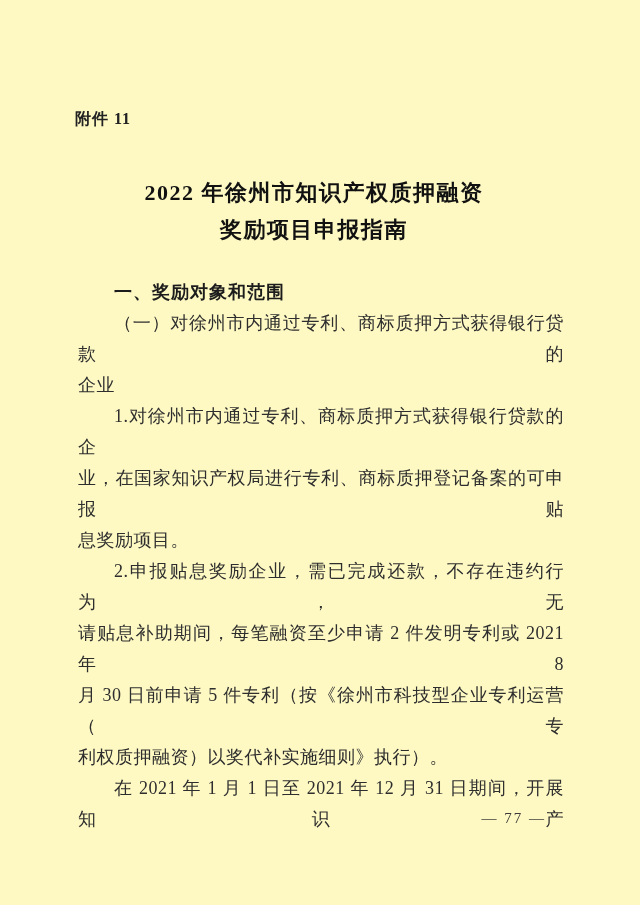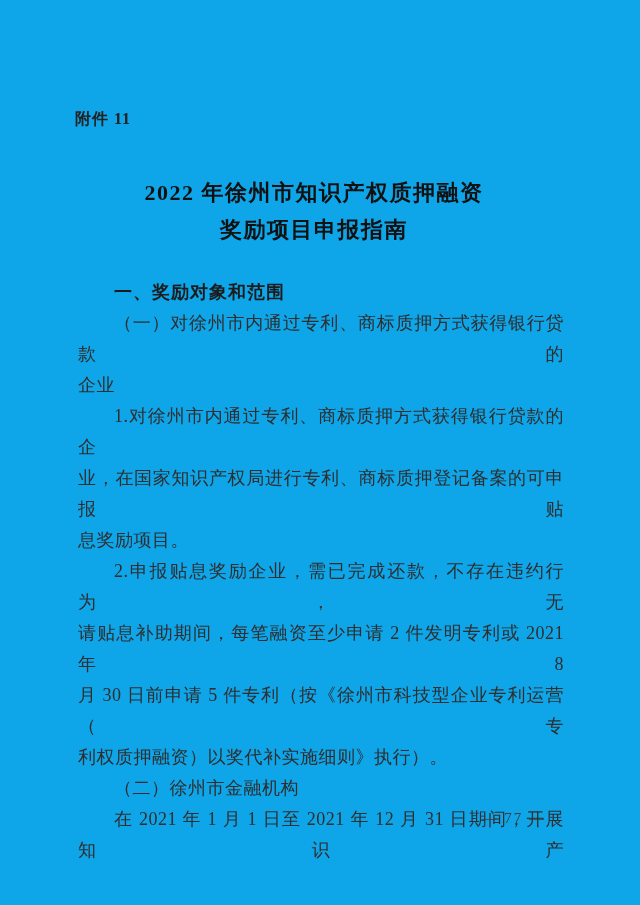--- a/index.html
+++ b/index.html
@@ -4,21 +4,21 @@
 <style>
   html, body {
     margin: 0;
     padding: 0;
     background: #ffffff;
   }
   .page {
     position: relative;
     width: 640px;
     height: 905px;
-    background: #0ea5e9;
+    background: #fef9c3;
     overflow: hidden;
     color: #2b2b2b;
     font-family: "Liberation Serif", "DejaVu Serif", serif;
   }
   .attachment-label {
     position: absolute;
     left: 75px;
     top: 108px;
     font-size: 16px;
     line-height: 22px;
@@ -90,20 +90,19 @@
     <div class="line heading ind">一、奖励对象和范围</div>
     <div class="line ind fill">（一）对徐州市内通过专利、商标质押方式获得银行贷款的</div>
     <div class="line">企业</div>
     <div class="line ind fill">1.对徐州市内通过专利、商标质押方式获得银行贷款的企</div>
     <div class="line fill">业，在国家知识产权局进行专利、商标质押登记备案的可申报贴</div>
     <div class="line">息奖励项目。</div>
     <div class="line ind fill">2.申报贴息奖励企业，需已完成还款，不存在违约行为，无</div>
     <div class="line fill">请贴息补助期间，每笔融资至少申请 2 件发明专利或 2021 年 8</div>
     <div class="line fill">月 30 日前申请 5 件专利（按《徐州市科技型企业专利运营（专</div>
     <div class="line">利权质押融资）以奖代补实施细则》执行）。</div>
-    <div class="line ind">（二）徐州市金融机构</div>
     <div class="line ind fill">在 2021 年 1 月 1 日至 2021 年 12 月 31 日期间，开展知识产</div>
 
   </div>
 
   <div class="page-number">— 77 —</div>
 
 </div>
 
 </body></html>

